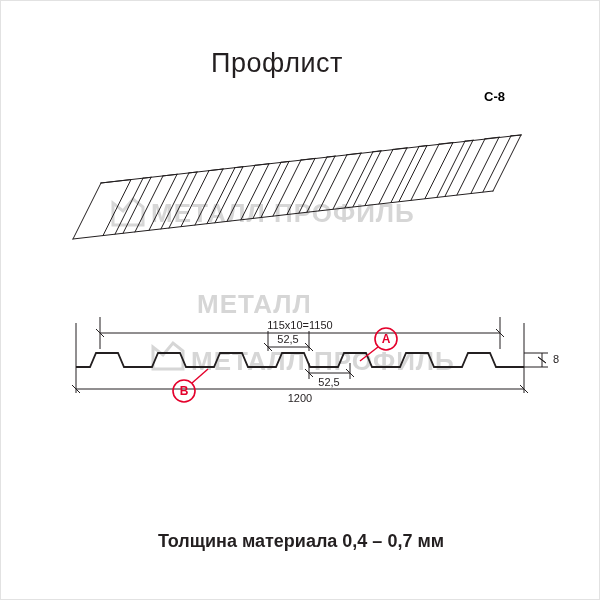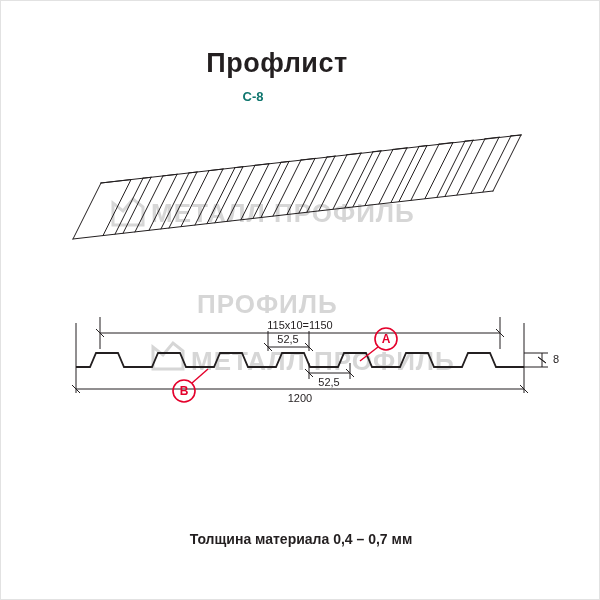--- a/index.html
+++ b/index.html
@@ -22,41 +22,41 @@
     box-sizing: border-box;
     border: 1px solid #e2e2e2;
   }
   .title {
     position: absolute;
     top: 47px;
     left: 0;
     width: 552px;
     text-align: center;
     font-size: 27px;
-    font-weight: bold;
+    font-weight: normal;
     letter-spacing: 0.5px;
     color: #231f20;
   }
   .subtitle {
     position: absolute;
     top: 88px;
     left: 0;
     width: 504px;
-    text-align: center;
+    text-align: right;
     font-size: 13px;
     font-weight: bold;
-    color: #0f766e;
+    color: #000000;
   }
   .footer-note {
     position: absolute;
     top: 530px;
     left: 0;
     width: 600px;
     text-align: center;
-    font-size: 14px;
+    font-size: 18px;
     font-weight: bold;
     color: #231f20;
   }
   .iso-wrap {
     position: absolute;
     top: 110px;
     left: 60px;
     width: 490px;
     height: 150px;
   }
@@ -135,21 +135,21 @@
   <div class="title">Профлист</div>
   <div class="subtitle">С-8</div>
 
   <div class="wm-logo wm-logo1">
     <svg width="34" height="30" viewBox="0 0 34 30">
       <path d="M2 28 L2 6 L12 14 L22 2 L32 10 L32 28 Z" fill="none" stroke="#cfcfcf" stroke-width="3"></path>
     </svg>
   </div>
   <div class="wm wm1">МЕТАЛЛ ПРОФИЛЬ</div>
 
-  <div class="wm wm2">ПРОФИЛЬ</div>
+  <div class="wm wm2">МЕТАЛЛ</div>
 
   <div class="wm-logo wm-logo2">
     <svg width="34" height="30" viewBox="0 0 34 30">
       <path d="M2 28 L2 6 L12 14 L22 2 L32 10 L32 28 Z" fill="none" stroke="#cfcfcf" stroke-width="3"></path>
     </svg>
   </div>
   <div class="wm wm3">МЕТАЛЛ ПРОФИЛЬ</div>
 
   <div class="iso-wrap">
     <svg width="490" height="150" viewBox="0 0 490 150">

